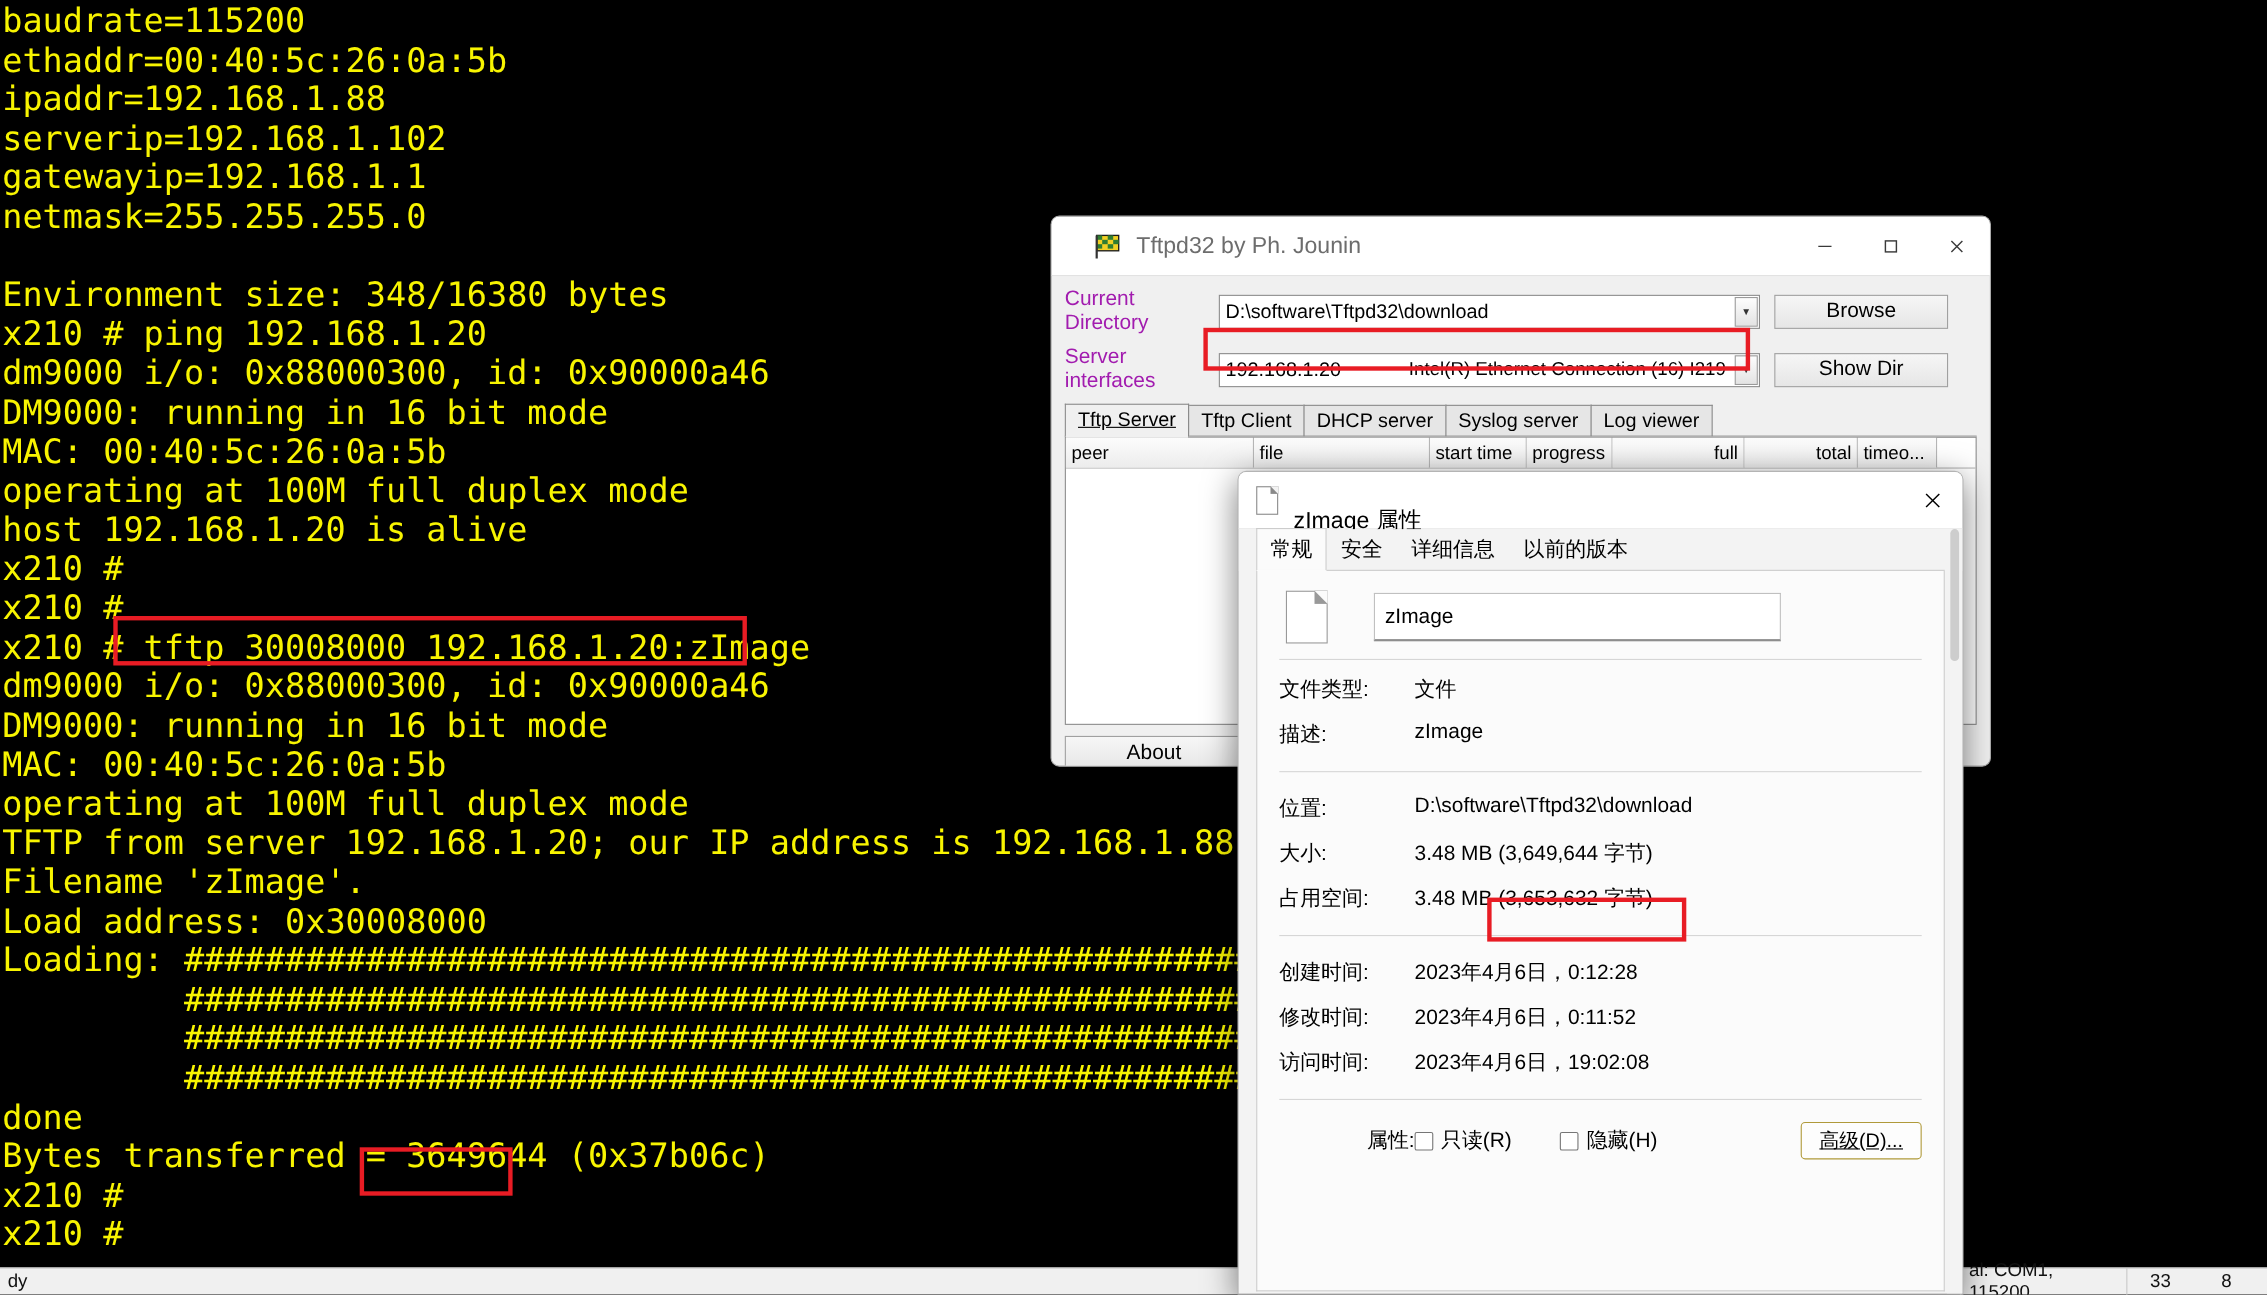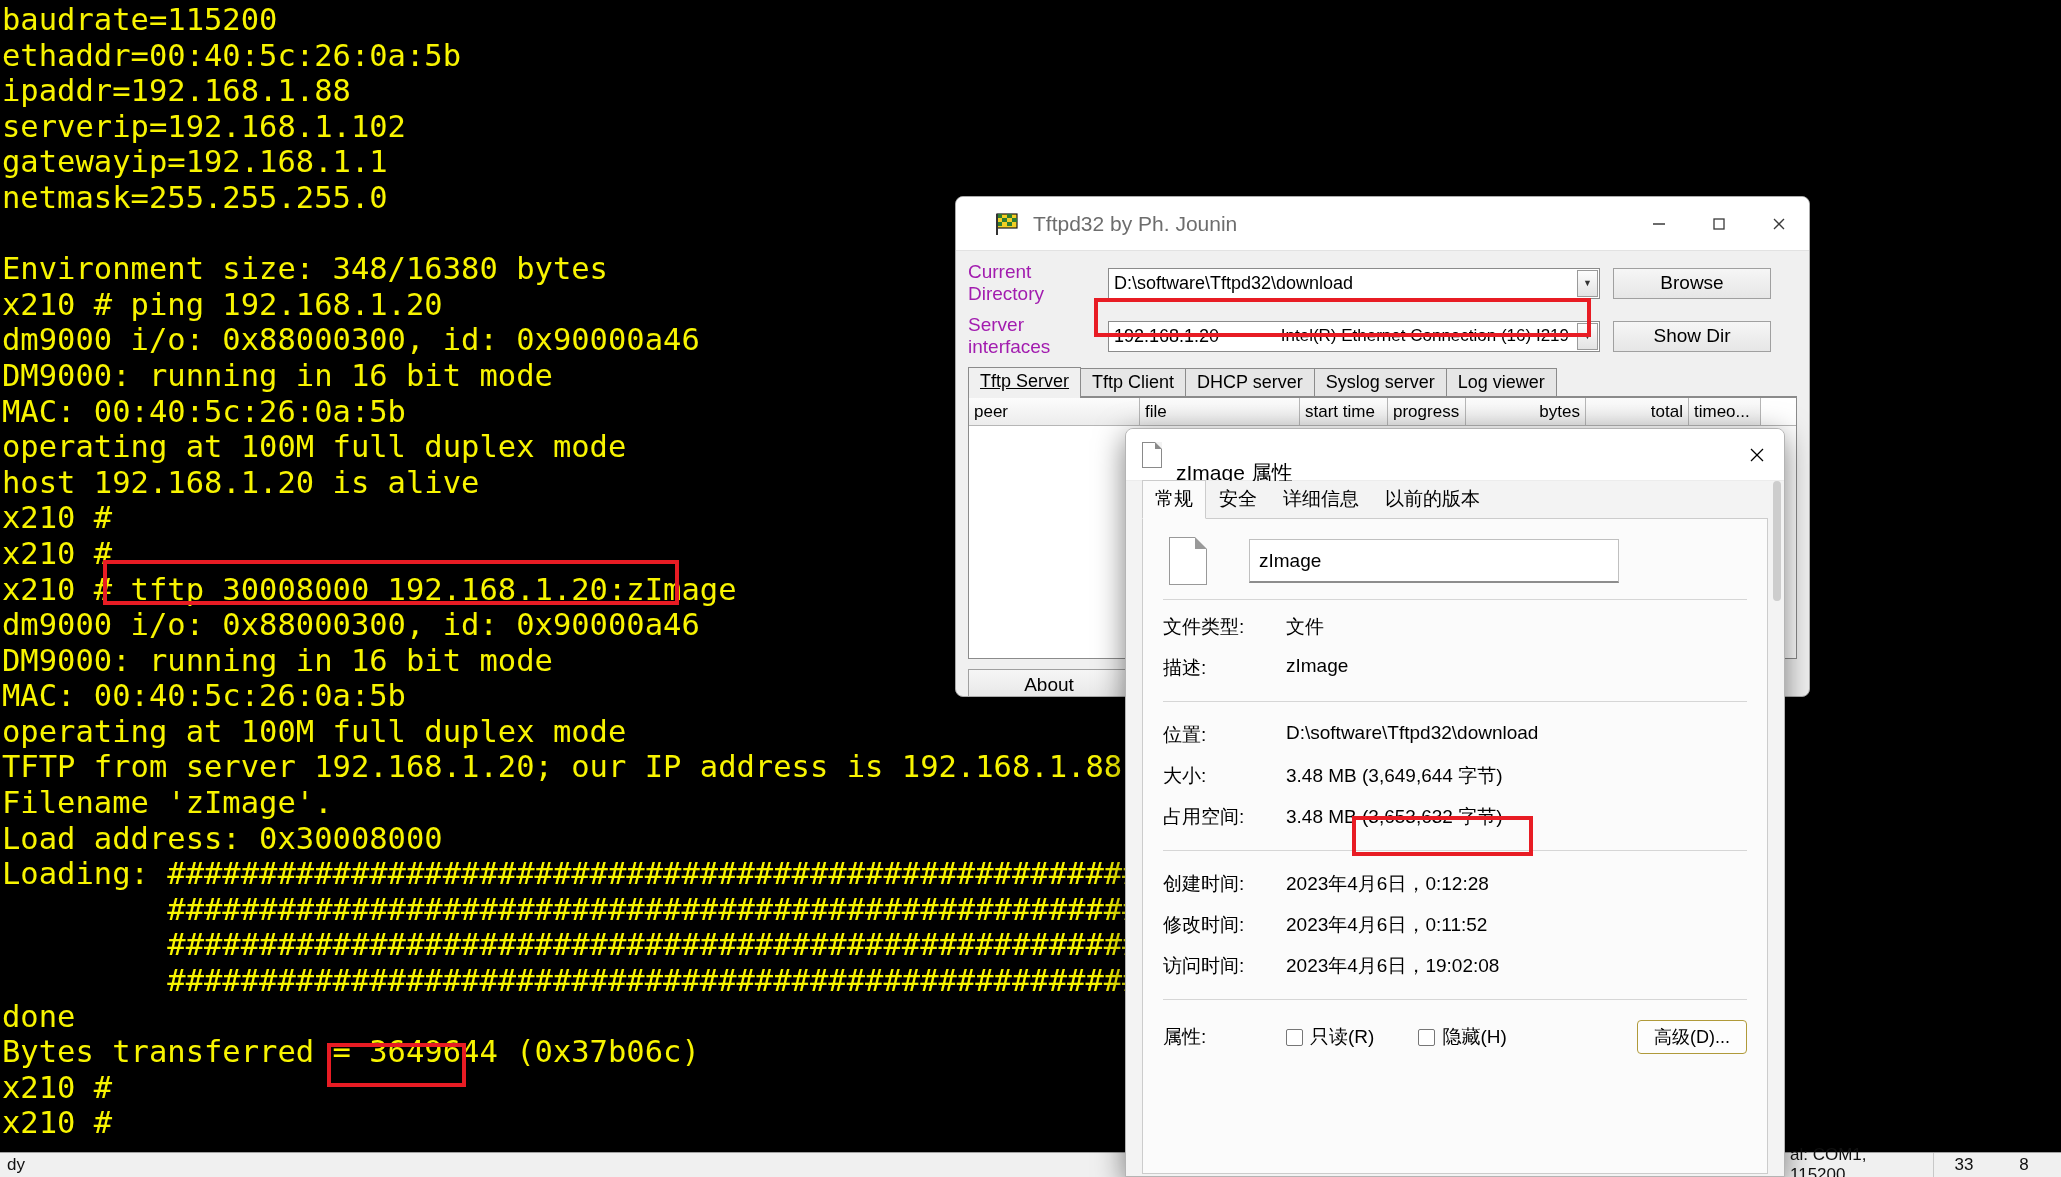--- a/index.html
+++ b/index.html
@@ -163,27 +163,27 @@
   .nameinput {
     margin-left:42px; width:370px; height:44px; background:#fff;
     border:1px solid #c0c0c0; border-bottom:2px solid #8d8d8d;
     display:flex; align-items:center; padding:0 9px; font-size:19px;
   }
   .hr { height:1px; background:#d6d6d6; margin:12px 0 14px 0; }
   .prow { display:flex; margin-bottom:15px; }
   .prow .pk { width:123px; flex:0 0 auto; font-size:19px; }
   .prow .pv { font-size:19px; }
   .attrrow { display:flex; align-items:center; margin-top:4px; }
-  .attrrow .pk { width:123px; flex:0 0 auto; }
+  .attrrow .pk { width:123px; flex:0 0 auto;text-align:right; }
   .chk { display:flex; align-items:center; margin-right:44px; font-size:19px; }
   .chkbox { width:17px; height:17px; border:1px solid #767676; background:#fff; border-radius:2px; margin-right:7px; }
   .advbtn {
     margin-left:auto; width:110px; height:34px;
     background:#fdfdfd; border:1px solid #b09a3a; border-radius:4px;
-    display:flex; align-items:center; justify-content:center; font-size:18px;
+    display:flex; align-items:center; justify-content:center; font-size:18px;text-decoration:underline;
   }
   
   .pscroll{position:absolute;right:0;top:52px;width:14px;bottom:0;background:#f3f3f3;}
   .pscroll .thumb{position:absolute;top:0;left:3px;width:8px;height:120px;background:#cdcdcd;border-radius:4px;}
 </style>
 </head>
 <body>
 
 <div id="terminal"><div class="line">baudrate=115200</div><div class="line">ethaddr=00:40:5c:26:0a:5b</div><div class="line">ipaddr=192.168.1.88</div><div class="line">serverip=192.168.1.102</div><div class="line">gatewayip=192.168.1.1</div><div class="line">netmask=255.255.255.0</div><div class="line">&nbsp;</div><div class="line">Environment size: 348/16380 bytes</div><div class="line">x210 # ping 192.168.1.20</div><div class="line">dm9000 i/o: 0x88000300, id: 0x90000a46</div><div class="line">DM9000: running in 16 bit mode</div><div class="line">MAC: 00:40:5c:26:0a:5b</div><div class="line">operating at 100M full duplex mode</div><div class="line">host 192.168.1.20 is alive</div><div class="line">x210 #</div><div class="line">x210 #</div><div class="line">x210 # tftp 30008000 192.168.1.20:zImage</div><div class="line">dm9000 i/o: 0x88000300, id: 0x90000a46</div><div class="line">DM9000: running in 16 bit mode</div><div class="line">MAC: 00:40:5c:26:0a:5b</div><div class="line">operating at 100M full duplex mode</div><div class="line">TFTP from server 192.168.1.20; our IP address is 192.168.1.88</div><div class="line">Filename 'zImage'.</div><div class="line">Load address: 0x30008000</div><div class="line">Loading: #################################################################</div><div class="line">         #################################################################</div><div class="line">         #################################################################</div><div class="line">         #################################################################</div><div class="line">done</div><div class="line">Bytes transferred = 3649644 (0x37b06c)</div><div class="line">x210 #</div><div class="line">x210 #</div></div>
 
@@ -260,21 +260,21 @@
       <span class="tab">Syslog server</span>
       <span class="tab">Log viewer</span>
     </div>
 
     <div class="listview">
       <div class="lv-header">
         <span class="lv-col" style="width:171px;">peer</span>
         <span class="lv-col" style="width:160px;">file</span>
         <span class="lv-col" style="width:88px;">start time</span>
         <span class="lv-col" style="width:78px;">progress</span>
-        <span class="lv-col ralign" style="width:120px;">bytes</span>
+        <span class="lv-col ralign" style="width:120px;">full</span>
         <span class="lv-col ralign" style="width:103px;">total</span>
         <span class="lv-col" style="width:72px;">timeo...</span>
       </div>
     </div>
   </div>
 
   <div class="tftpd-footer">
     <span class="btn footbtn">About</span>
     <span class="btn footbtn" style="visibility:hidden;">Help</span>
   </div>

